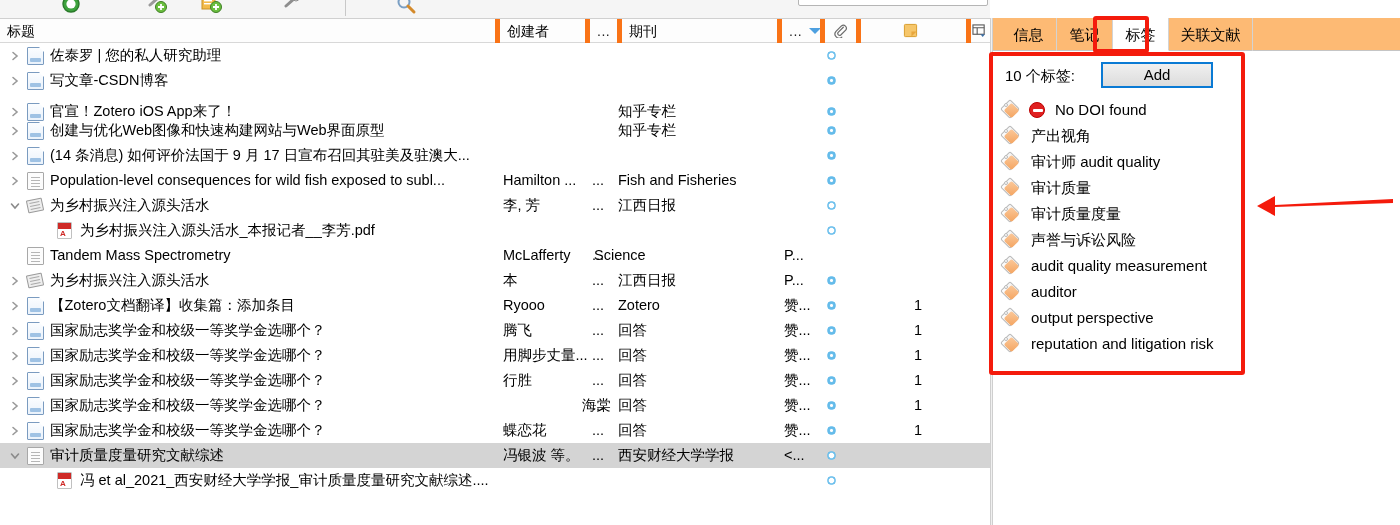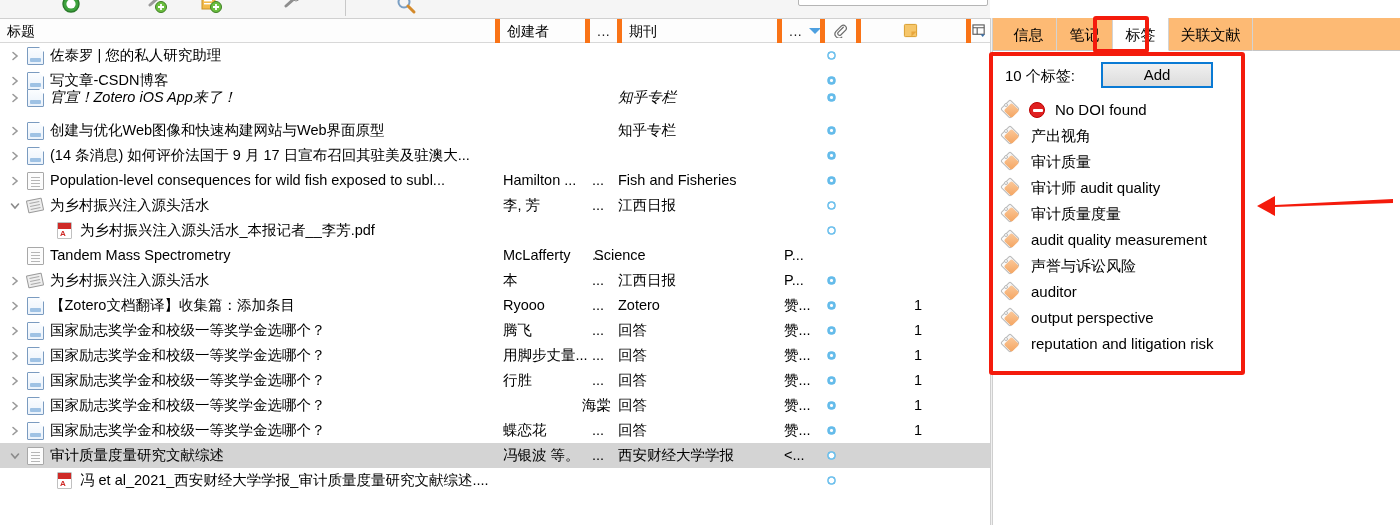--- a/index.html
+++ b/index.html
@@ -299,21 +299,21 @@
           <div class="syncdot hollow" style="left: 827px;"></div>
         </div>
         <div class="row" style="top: 25px;">
           <div class="twisty" style="left: 8px;"><svg width="10" height="10" viewBox="0 0 10 10" style="vertical-align:middle">
               <path d="M3 1.5 L7 5 L3 8.5" fill="none" stroke="#9a9a9a" stroke-width="1.6" stroke-linecap="round"></path>
             </svg></div>
           <div class="ic ic-web" style="left: 27px;"></div>
           <div class="titlecell" style="left: 50px; width: 448px;">写文章-CSDN博客</div>
           <div class="syncdot" style="left: 827px;"></div>
         </div>
-        <div class="row" style="top: 42px; font-style: italic;">
+        <div class="row" style="top: 56px;">
           <div class="twisty" style="left: 8px;"><svg width="10" height="10" viewBox="0 0 10 10" style="vertical-align:middle">
               <path d="M3 1.5 L7 5 L3 8.5" fill="none" stroke="#9a9a9a" stroke-width="1.6" stroke-linecap="round"></path>
             </svg></div>
           <div class="ic ic-web" style="left: 27px;"></div>
           <div class="titlecell" style="left: 50px; width: 448px;">官宣！Zotero iOS App来了！</div>
           <div class="cell" style="left: 618px; width: 162px;">知乎专栏</div>
           <div class="syncdot" style="left: 827px;"></div>
         </div>
         <div class="row" style="top: 75px;">
           <div class="twisty" style="left: 8px;"><svg width="10" height="10" viewBox="0 0 10 10" style="vertical-align:middle">
@@ -511,53 +511,53 @@
               <span class="hole"></span>
             </span>
             <span class="tagtext">产出视角</span>
           </div>
           <div class="tagrow">
             <span class="tagicon">
               <span class="tg"></span>
               <span class="dotc"></span>
               <span class="hole"></span>
             </span>
+            <span class="tagtext">审计师 audit quality</span>
+          </div>
+          <div class="tagrow">
+            <span class="tagicon">
+              <span class="tg"></span>
+              <span class="dotc"></span>
+              <span class="hole"></span>
+            </span>
             <span class="tagtext">审计质量</span>
           </div>
           <div class="tagrow">
             <span class="tagicon">
               <span class="tg"></span>
               <span class="dotc"></span>
               <span class="hole"></span>
             </span>
-            <span class="tagtext">审计师 audit quality</span>
-          </div>
-          <div class="tagrow">
-            <span class="tagicon">
-              <span class="tg"></span>
-              <span class="dotc"></span>
-              <span class="hole"></span>
-            </span>
             <span class="tagtext">审计质量度量</span>
           </div>
           <div class="tagrow">
             <span class="tagicon">
               <span class="tg"></span>
               <span class="dotc"></span>
               <span class="hole"></span>
             </span>
+            <span class="tagtext">声誉与诉讼风险</span>
+          </div>
+          <div class="tagrow">
+            <span class="tagicon">
+              <span class="tg"></span>
+              <span class="dotc"></span>
+              <span class="hole"></span>
+            </span>
             <span class="tagtext">audit quality measurement</span>
-          </div>
-          <div class="tagrow">
-            <span class="tagicon">
-              <span class="tg"></span>
-              <span class="dotc"></span>
-              <span class="hole"></span>
-            </span>
-            <span class="tagtext">声誉与诉讼风险</span>
           </div>
           <div class="tagrow">
             <span class="tagicon">
               <span class="tg"></span>
               <span class="dotc"></span>
               <span class="hole"></span>
             </span>
             <span class="tagtext">auditor</span>
           </div>
           <div class="tagrow">

